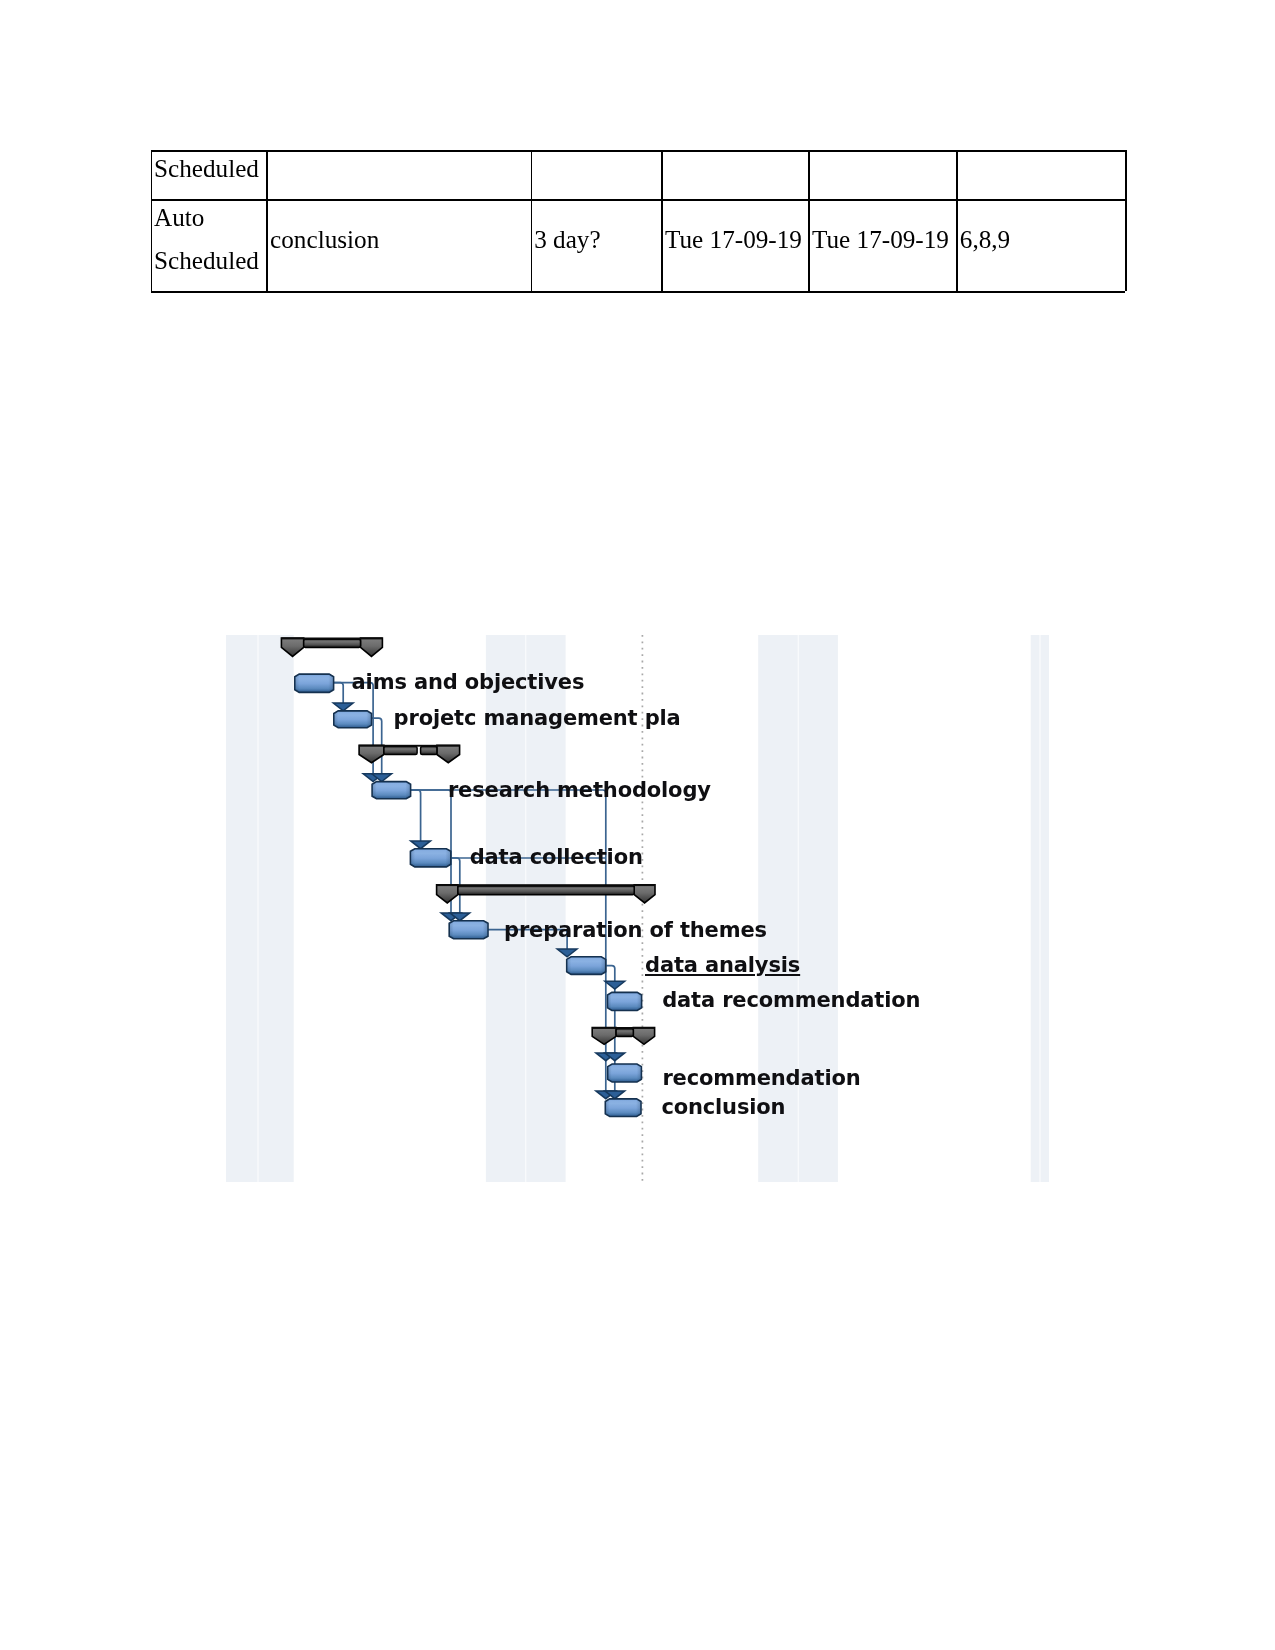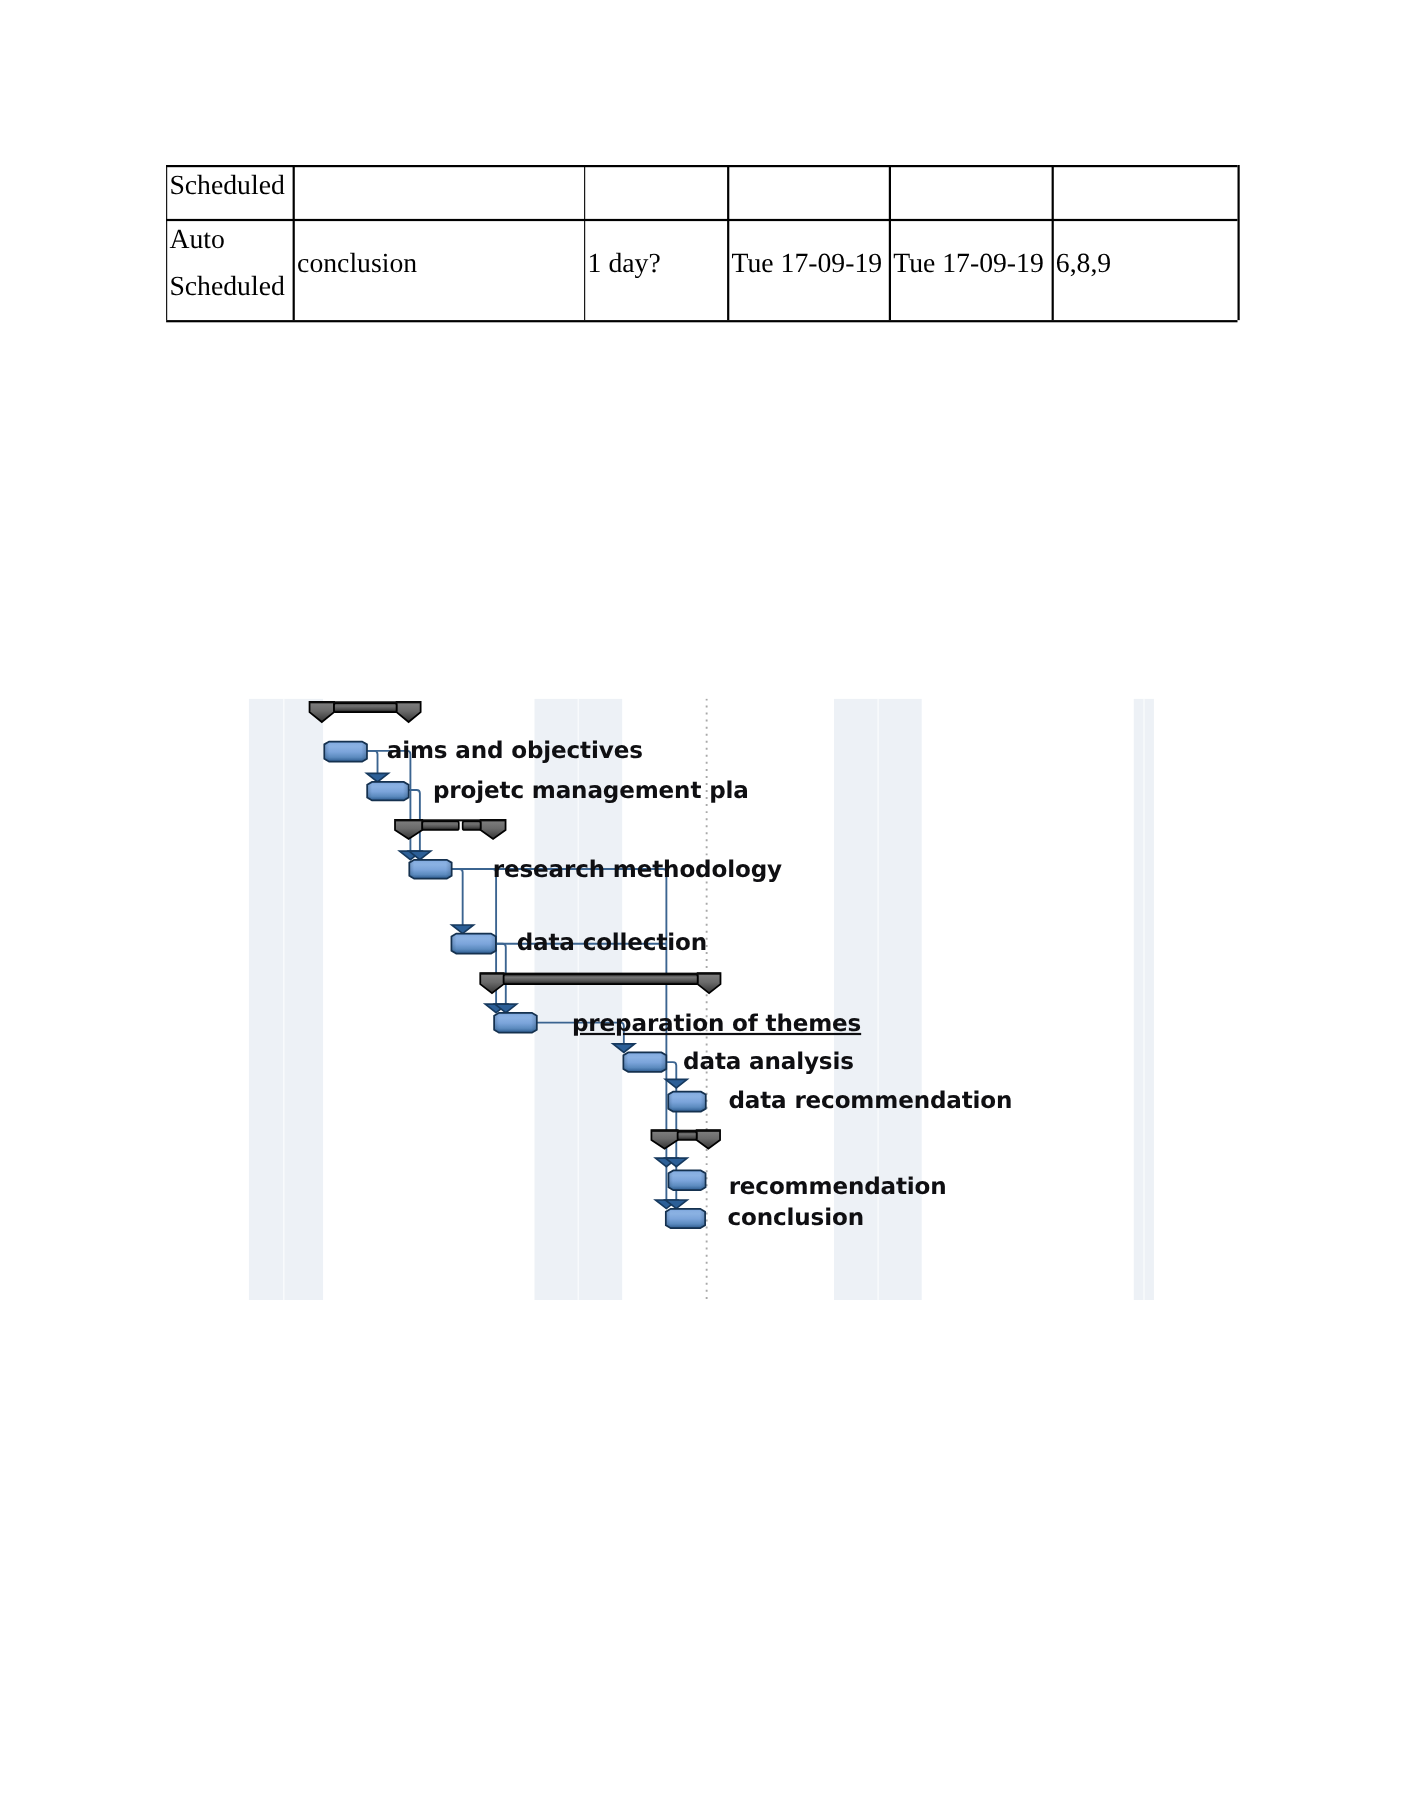--- a/index.html
+++ b/index.html
@@ -33,21 +33,21 @@
     <div class="vl" style="left:380px"></div>
     <div class="vl" style="left:510.8px"></div>
     <div class="vl" style="left:657.8px"></div>
     <div class="vl" style="left:805.6px"></div>
     <div class="vl" style="left:974.5px"></div>
 
     <div class="cell" style="left:3.5px;top:-1.9px">Scheduled</div>
     <div class="cell" style="left:3.5px;top:47.4px">Auto</div>
     <div class="cell" style="left:3.5px;top:90.3px">Scheduled</div>
     <div class="cell" style="left:119.6px;top:68.5px">conclusion</div>
-    <div class="cell" style="left:383.7px;top:68.5px">1 day?</div>
+    <div class="cell" style="left:383.7px;top:68.5px">3 day?</div>
     <div class="cell" style="left:514.5px;top:68.5px">Tue 17-09-19</div>
     <div class="cell" style="left:661.5px;top:68.5px">Tue 17-09-19</div>
     <div class="cell" style="left:809.3px;top:68.5px">6,8,9</div>
   </div>
 
   <div class="gantt">
     <svg width="830" height="547" viewBox="0 0 830 547" xmlns="http://www.w3.org/2000/svg">
 <defs>
 <linearGradient id="bg" x1="0" y1="0" x2="0" y2="1">
             <stop offset="0" stop-color="#6d9ad2"></stop>
@@ -176,21 +176,21 @@
             <path d="M383.7,463.9 H410.6 L415,466.5 V478.9 L410.6,481.5 H383.7 L379.3,478.9 V466.5 Z" fill="url(#bg)" stroke="#15314f" stroke-width="1.6" stroke-linejoin="miter"></path>
             <rect x="380.1" y="465" width="34.09999999999999" height="15.400000000000023" fill="url(#bgx)"></rect>
           </g>
         </g>
     </svg>
     <div class="glabels" id="gantt-labels">
         <div class="glab" style="left: 125.6px; top: 37.3px;">aims and objectives</div>
         <div class="glab" style="left: 167.6px; top: 73.1px;">projetc management pla</div>
         <div class="glab" style="left: 204.9px; top: 145.1px; margin-left: 17px;">research methodology</div>
         <div class="glab" style="left: 243.7px; top: 212.2px;">data collection</div>
-        <div class="glab" style="left: 294px; top: 285.1px; text-decoration: underline;">preparation of themes</div>
-        <div class="glab" style="left: 395px; top: 320px;">data analysis</div>
+        <div class="glab" style="left: 278px; top: 285.1px;">preparation of themes</div>
+        <div class="glab" style="left: 419px; top: 320px; text-decoration: underline;">data analysis</div>
         <div class="glab" style="left: 436.2px; top: 355.3px;">data recommendation</div>
         <div class="glab" style="left: 436.4px; top: 433px;">recommendation</div>
         <div class="glab" style="left: 435.4px; top: 462px;">conclusion</div>
       </div>
   </div>
 
 </div>
 
 </body></html>

